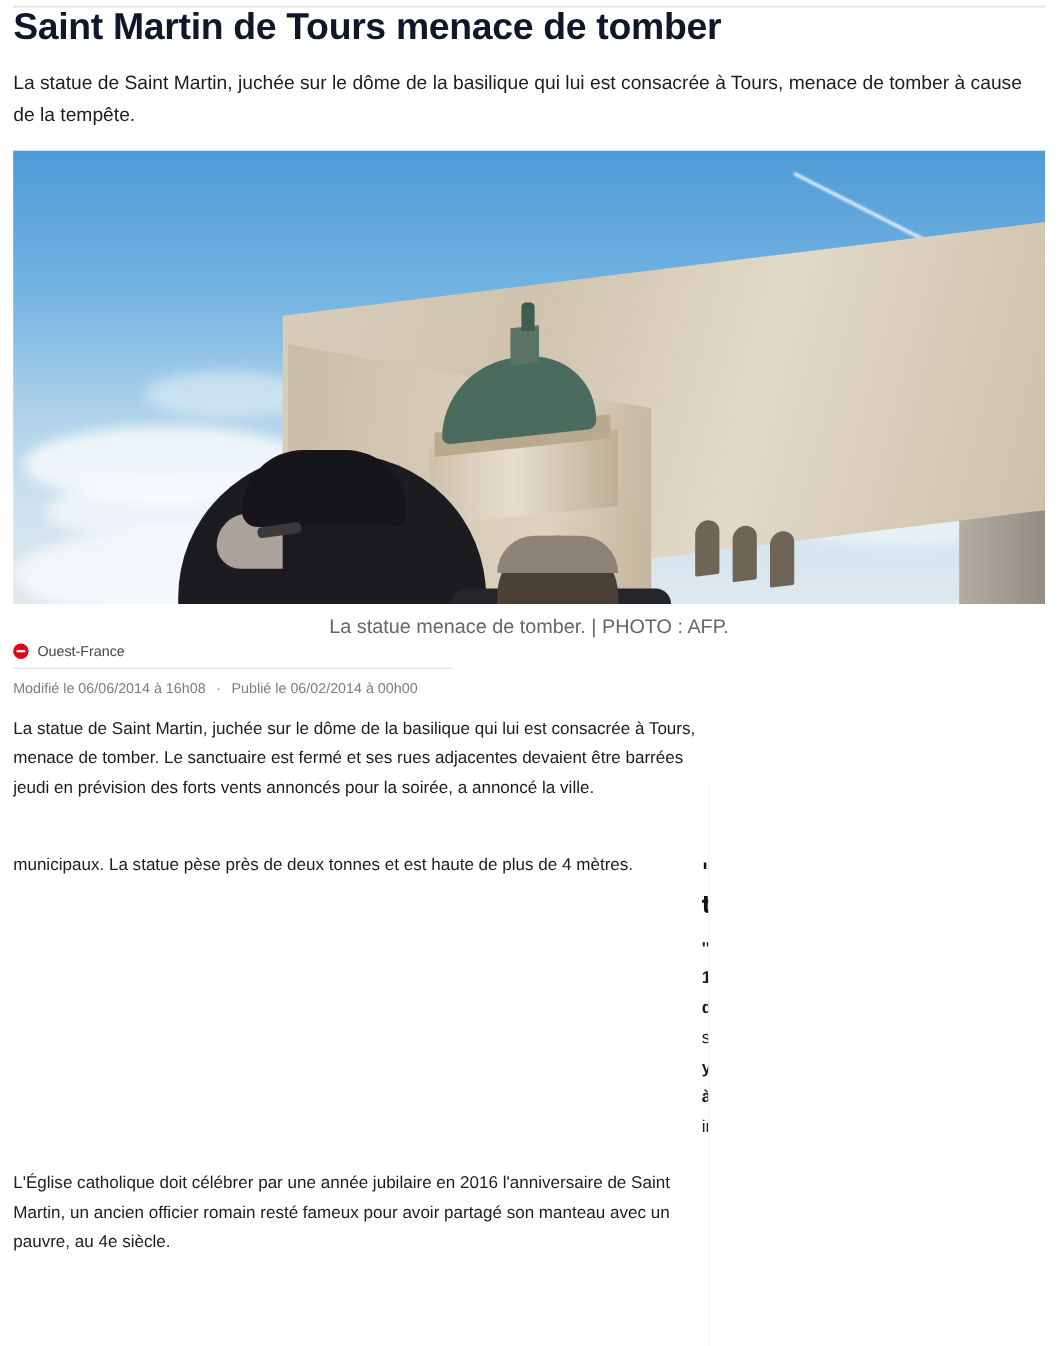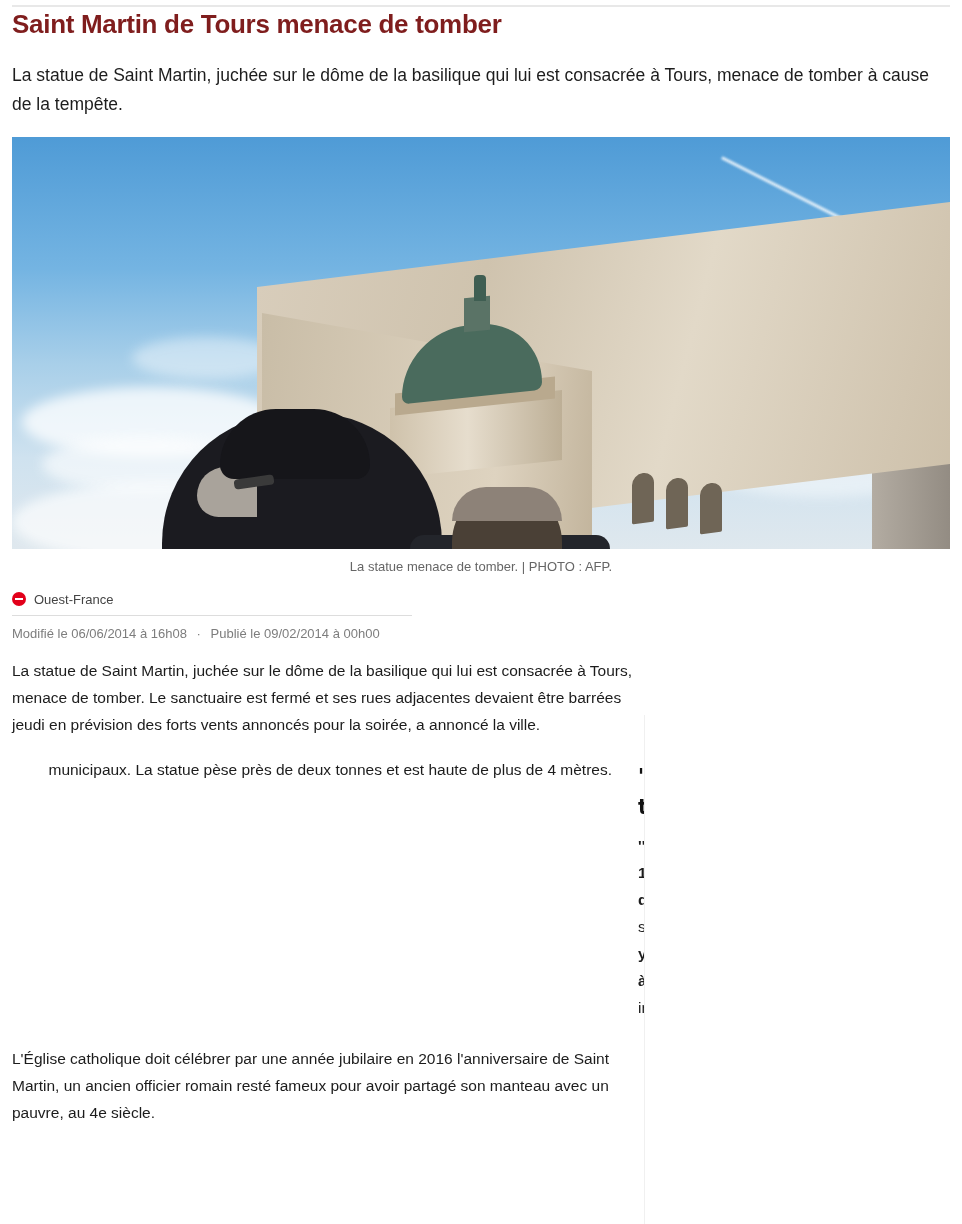--- a/index.html
+++ b/index.html
@@ -25,26 +25,26 @@
   .top-rule {
     position: absolute;
     top: 0;
     left: 12px;
     right: 12px;
     height: 2px;
     background: #e8e8e8;
   }
 
   h1.headline {
-    font-size: 26px;
+    font-size: 34px;
     line-height: 38px;
     font-weight: bold;
     margin: 5px 0 0 0;
     letter-spacing: -0.3px;
-    color: #7f1d1d;
+    color: #0f172a;
   }
 
   p.standfirst {
     font-size: 17.5px;
     line-height: 29px;
     margin: 18px 0 0 0;
     color: #1d1d1d;
     max-width: 940px;
   }
 
@@ -225,29 +225,29 @@
     left: 398px;
     top: 398px;
     width: 200px;
     height: 20px;
     background: #23252b;
     border-radius: 14px 14px 0 0;
   }
 
   .caption {
     text-align: center;
-    font-size: 13px;
+    font-size: 18px;
     color: #666666;
     margin-top: 10px;
   }
 
   .byline {
-    margin-top: 18px;
+    margin-top: 4px;
     display: flex;
-    align-items: flex-start;
+    align-items: flex-end;
     gap: 8px;
     width: 400px;
     padding-bottom: 8px;
     border-bottom: 1px solid #dddddd;
   }
   .of-logo {
     width: 14px;
     height: 14px;
     border-radius: 50%;
     background: #e2001a;
@@ -363,35 +363,35 @@
   </div>
 
   <div class="byline">
     <span class="of-logo"></span>
     <span class="byline-name">Ouest-France</span>
   </div>
 
   <div class="timestamps">
     <span>Modifié le 06/06/2014 à 16h08</span>
     <span class="ts-sep">·</span>
-    <span>Publié le 09/02/2014 à 00h00</span>
+    <span>Publié le 06/02/2014 à 00h00</span>
   </div>
 
   <div class="article">
 
     <div class="flow-col">
       <p class="body">La statue de Saint Martin, juchée sur le dôme de la basilique qui lui est consacrée à Tours, menace de tomber. Le sanctuaire est fermé et ses rues adjacentes devaient être barrées jeudi en prévision des forts vents annoncés pour la soirée, a annoncé la ville.</p>
     </div>
 
     <div class="clearfix">
       <div class="pullbox">
         <h2>"La statue menace de tomber à tout moment"</h2>
         <p><b>''Des vents violents pouvant aller jusqu'à 110 km/h sont attendus ce jour en fin d'après midi et dans la nuit''</b><span>, rappellent les services de la ville dans un communiqué. </span><b>''Il y a urgence. La statue menace de tomber à tout moment''</b><span>, souligne Dominique De Ré, ingénieur des bâtiments </span></p>
       </div>
-      <p class="body" style="margin-top:18px;text-align:right;">municipaux. La statue pèse près de deux tonnes et est haute de plus de 4 mètres.</p>
+      <p class="body" style="margin-top:43px;">municipaux. La statue pèse près de deux tonnes et est haute de plus de 4 mètres.</p>
     </div>
 
     <div class="flow-col">
       <p class="body">L'Église catholique doit célébrer par une année jubilaire en 2016 l'anniversaire de Saint Martin, un ancien officier romain resté fameux pour avoir partagé son manteau avec un pauvre, au 4e siècle.</p>
     </div>
 
   </div>
 
   <div class="ad-slot"></div>
 

